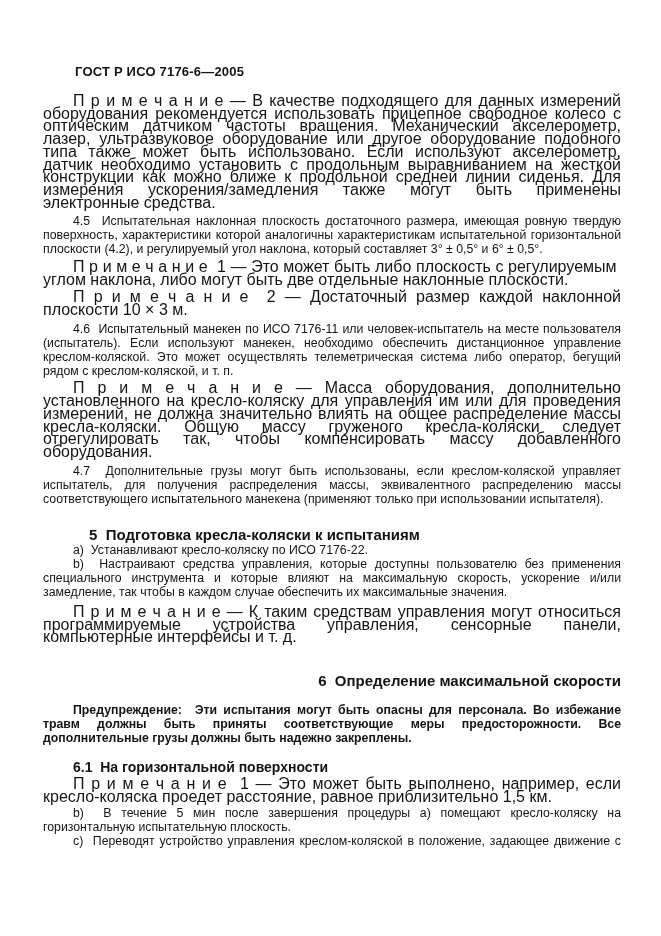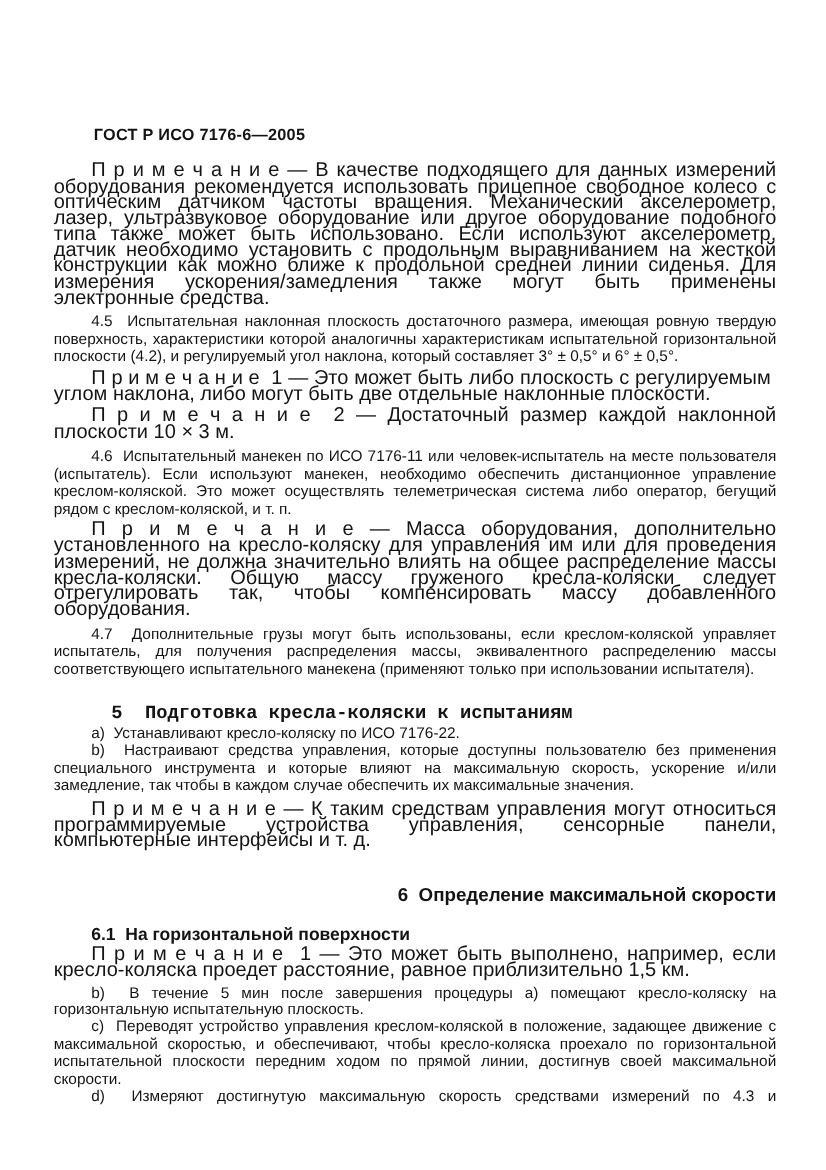--- a/index.html
+++ b/index.html
@@ -4,21 +4,20 @@
 <style>
   html, body { margin: 0; padding: 0; background: #ffffff; }
   .page {
     position: relative;
     width: 661px;
     height: 848px;
     background: #ffffff;
     color: #141414;
     font-family: "Liberation Sans", sans-serif;
     overflow: hidden;
-    margin-top: 36px;
   }
   .content {
     position: absolute;
     left: 43px;
     top: 64px;
     width: 578px;
   }
   p { margin: 0; padding: 0; }
 
   .doc-header {
@@ -59,21 +58,21 @@
   .var { font-style: italic; }
   sub.var-sub { font-size: 8.5px; }
 
   
   .mt-note-after-header { margin-top: 16px; }
   .mt-5  { margin-top: 5px; }
   .mt-4  { margin-top: 4px; }
   .mt-6  { margin-top: 6px; }
   .mt-13 { margin-top: 13px; }
   .mt-14 { margin-top: 14px; }
-  .mt-20 { margin-top: 20px; font-family: Liberation Mono, monospace; }
+  .mt-20 { margin-top: 20px; }
   .mt-28 { margin-top: 28px; text-align: right; }
   .mt-10 { margin-top: 10px; }
 </style>
 </head>
 <body>
 
 <div class="page">
   <div class="content">
 
     <p class="doc-header">ГОСТ Р ИСО 7176-6—2005</p>
@@ -94,20 +93,21 @@
 
     <p class="sec-heading mt-20">5&nbsp;&nbsp;Подготовка кресла-коляски к испытаниям</p>
 
     <p class="body-p">a)&nbsp; Устанавливают кресло-коляску по ИСО 7176-22.</p>
     <p class="body-p">b)&nbsp; Настраивают средства управления, которые доступны пользователю без применения специального инструмента и которые влияют на максимальную скорость, ускорение и/или замедление, так чтобы в каждом случае обеспечить их максимальные значения.</p>
 
     <p class="note mt-6">П р и м е ч а н и е — К таким средствам управления могут относиться программируемые устройства управления, сенсорные панели, компьютерные интерфейсы и т. д.</p>
 
     <p class="sec-heading mt-28">6&nbsp;&nbsp;Определение максимальной скорости</p>
 
+    <p class="body-p warning mt-14">Предупреждение:&nbsp; Эти испытания могут быть опасны для персонала. Во избежание травм должны быть приняты соответствующие меры предосторожности. Все дополнительные грузы должны быть надежно закреплены.</p>
 
     <p class="sub-heading mt-14">6.1&nbsp; На горизонтальной поверхности</p>
 
 
     <p class="note mt-4">П р и м е ч а н и е&nbsp; 1 — Это может быть выполнено, например, если кресло-коляска проедет расстояние, равное приблизительно 1,5 км.</p>
 
     <p class="body-p mt-4">b)&nbsp; В течение 5 мин после завершения процедуры a) помещают кресло-коляску на горизонтальную испытательную плоскость.</p>
 
     <p class="body-p">c)&nbsp; Переводят устройство управления креслом-коляской в положение, задающее движение с максимальной скоростью, и обеспечивают, чтобы кресло-коляска проехало по горизонтальной испытательной плоскости передним ходом по прямой линии, достигнув своей максимальной скорости.</p>
 

